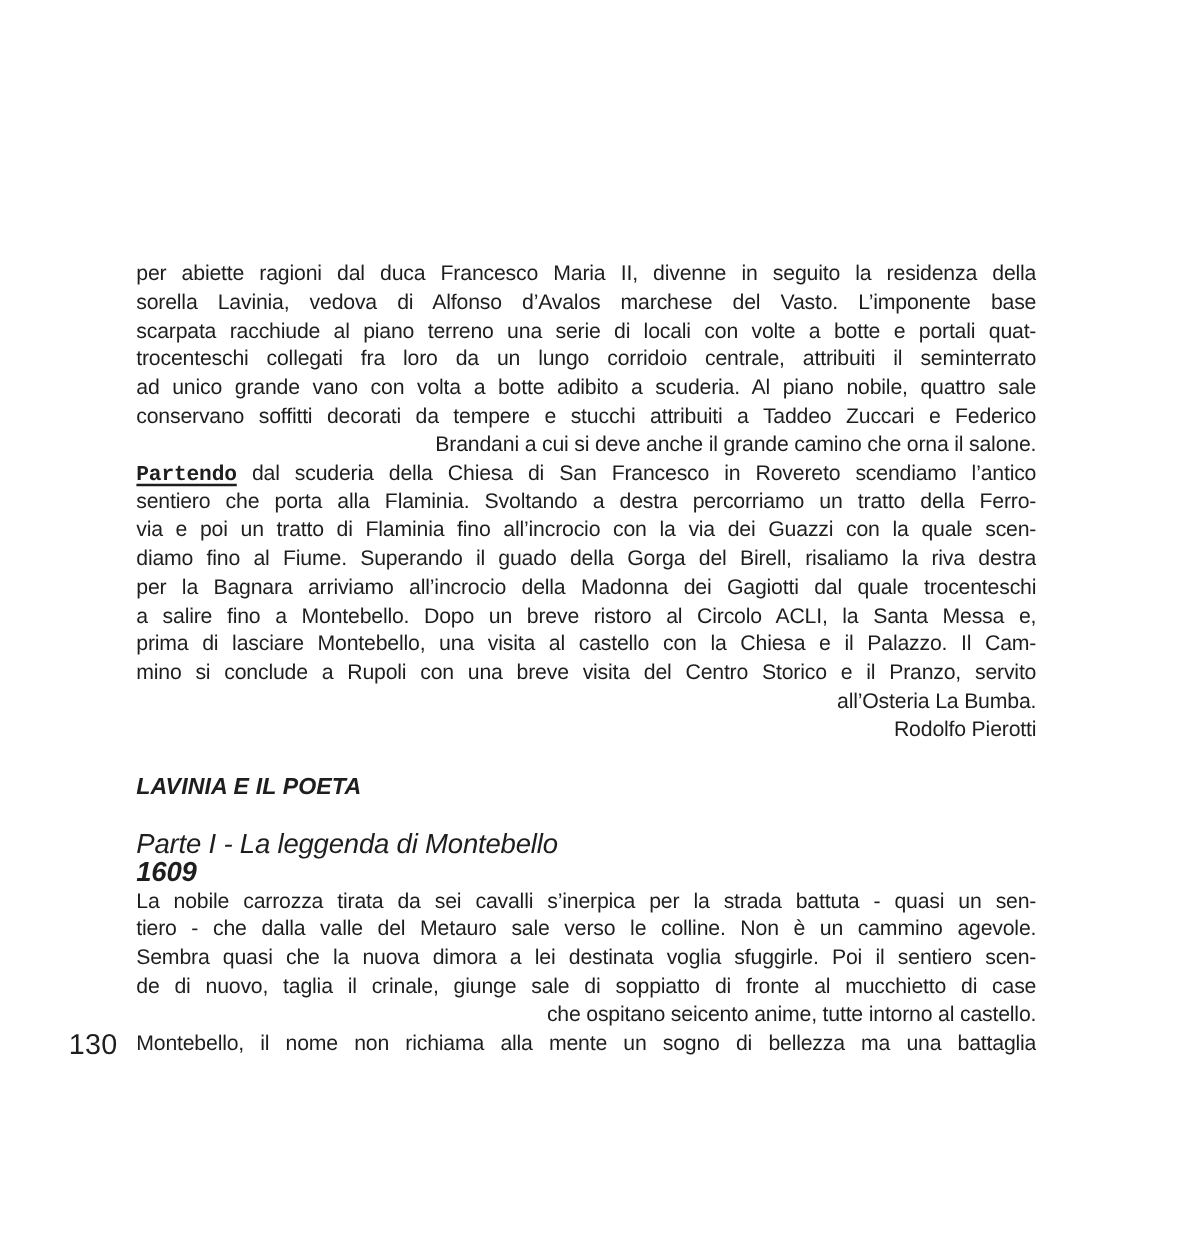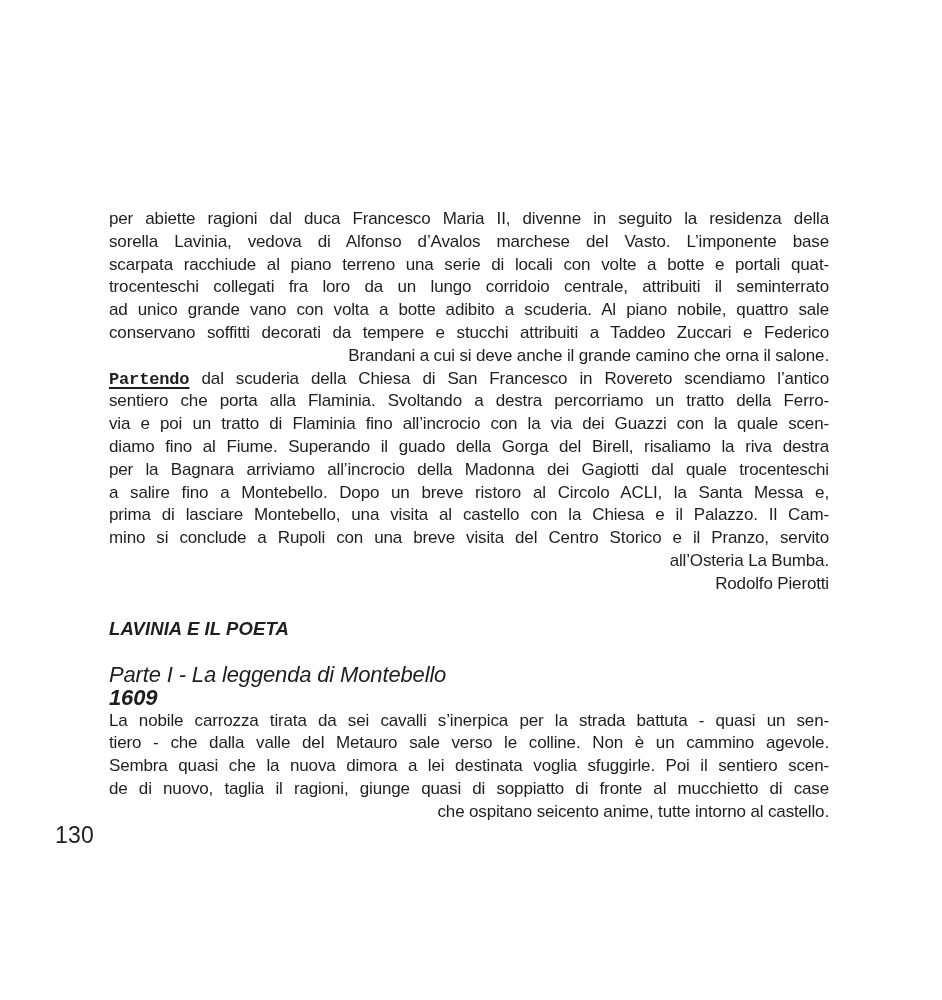--- a/index.html
+++ b/index.html
@@ -110,18 +110,21 @@
 
   <div class="line blank"></div>
 
   <div class="line center sub-line">Parte I - La leggenda di Montebello</div>
   <div class="line center bold sub-line">1609</div>
 
   <div>
     <div class="line just">La nobile carrozza tirata da sei cavalli s’inerpica per la strada battuta - quasi un sen-</div>
     <div class="line just">tiero - che dalla valle del Metauro sale verso le colline. Non è un cammino agevole.</div>
     <div class="line just">Sembra quasi che la nuova dimora a lei destinata voglia sfuggirle. Poi il sentiero scen-</div>
-    <div class="line just">de di nuovo, taglia il ragioni, giunge quasi di soppiatto di fronte al mucchietto di case</div>
+    <div class="line just">de di nuovo, taglia il crinale, giunge sale di soppiatto di fronte al mucchietto di case</div>
     <div class="line ragged">che ospitano seicento anime, tutte intorno al castello.</div>
   </div>
 
+  <div>
+    <div class="line just">Montebello, il nome non richiama alla mente un sogno di bellezza ma una battaglia</div>
+  </div>
 
 </div>
 
 </body></html>

